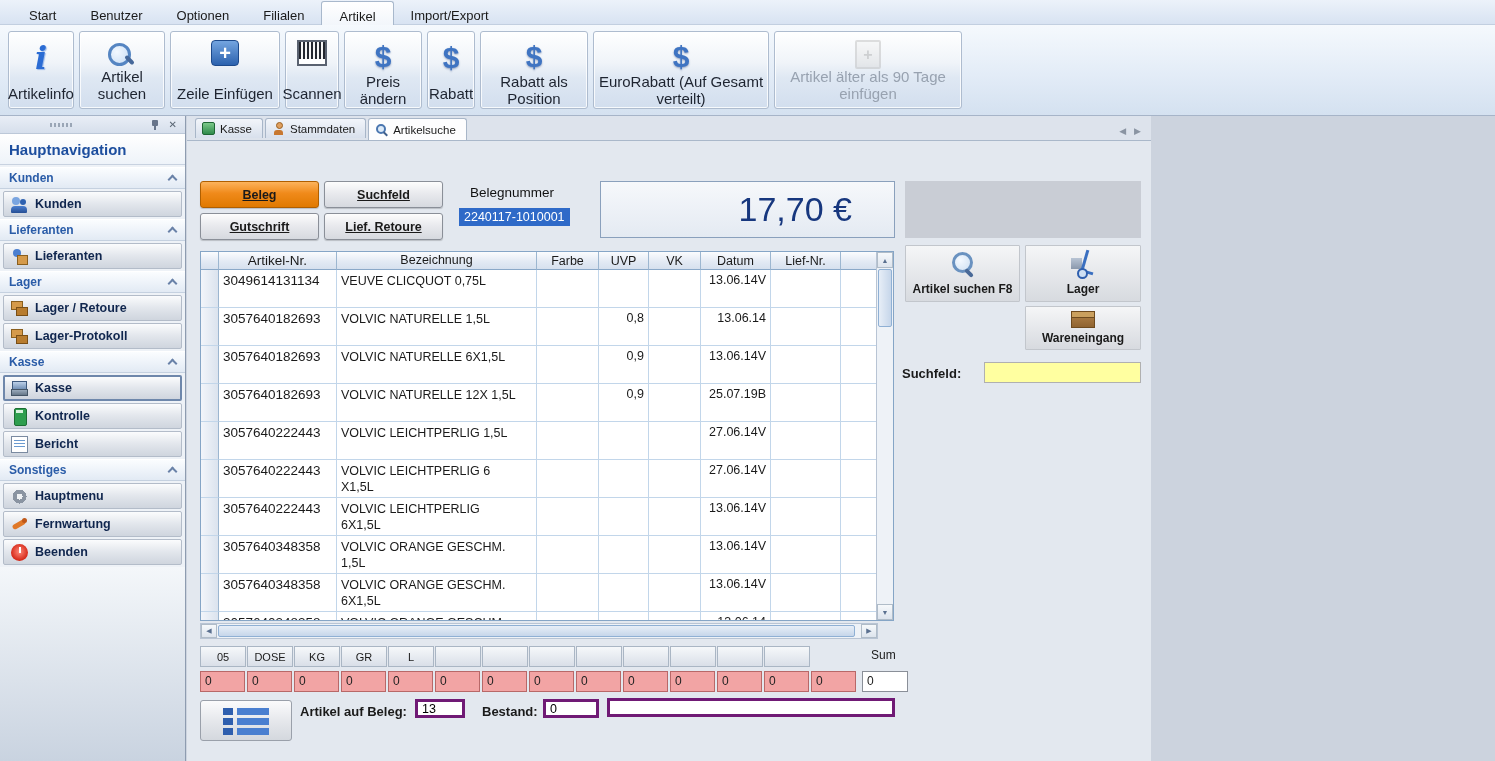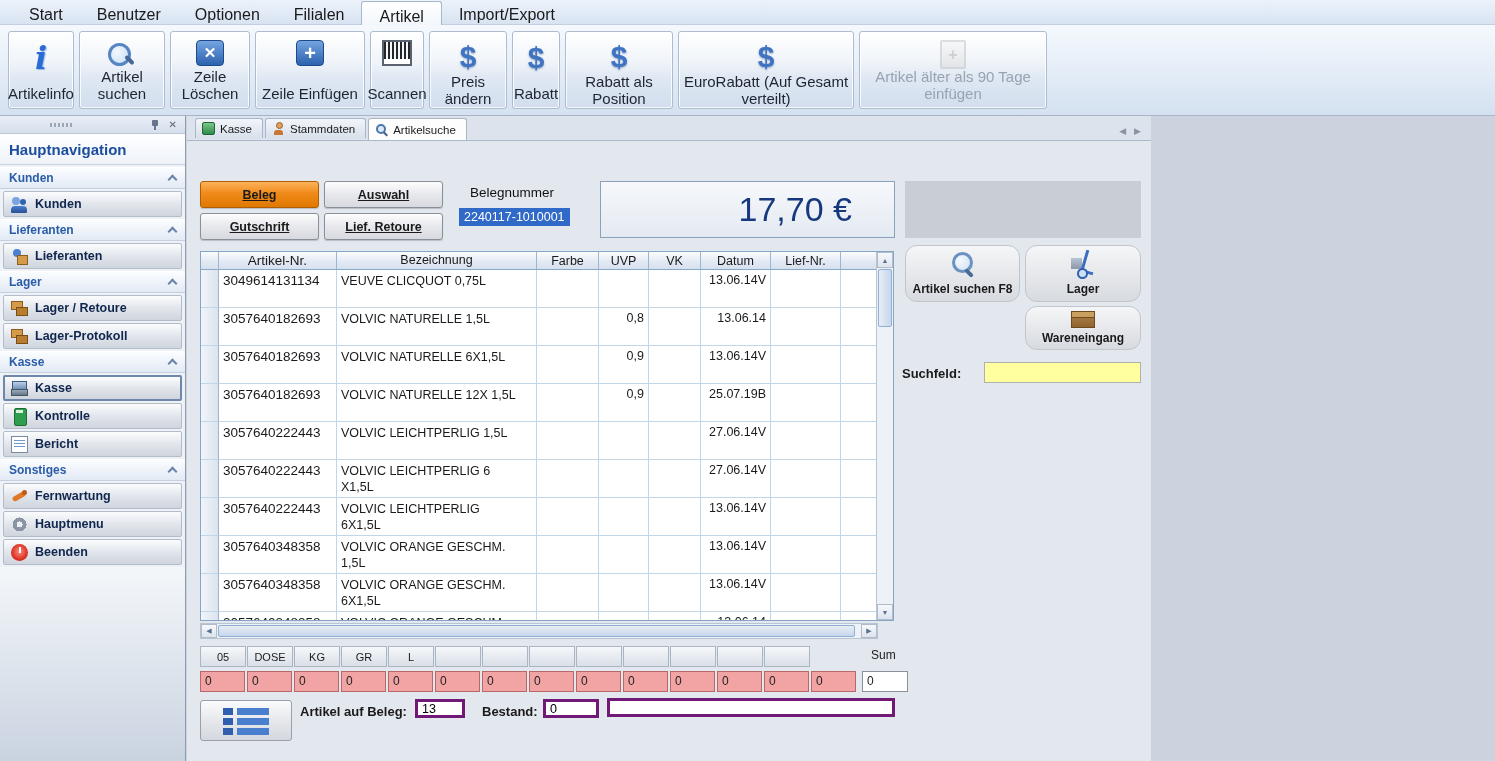--- a/index.html
+++ b/index.html
@@ -4,21 +4,21 @@
 <style>
   * { margin:0; padding:0; box-sizing:border-box; }
   html,body { width:1495px; height:761px; overflow:hidden;
     font-family:"Liberation Sans", sans-serif; font-size:12px; color:#1a1a1a;
     background:#cdd4df; }
 
   
   .menubar { position:absolute; left:0; top:0; right:0; height:25px;
     background:linear-gradient(#ecf2fa,#d8e3f2); border-bottom:1px solid #c2cfe0;
     display:flex; align-items:stretch; padding-left:12px; }
-  .menu-tab { padding:9px 17px 3px; font-size:16px; display:flex; align-items:center; cursor:default;text-align:center; }
+  .menu-tab { padding:9px 17px 3px; font-size:13px; display:flex; align-items:center; cursor:default;text-align:center; }
   .menu-tab.active { background:linear-gradient(#ffffff,#f2f6fb); border:1px solid #a8b8cc;
     border-bottom:none; border-radius:3px 3px 0 0; position:relative; top:1px; }
 
   
   .ribbon { position:absolute; left:0; top:25px; right:0; height:91px;
     background:linear-gradient(#f5f9fd,#e3ecf7 55%,#d4e1f0); border-bottom:1px solid #a6b4c8;
     padding:6px 8px; display:flex; gap:5px; }
   .ribbon-btn { border:1px solid #aebccf; border-radius:3px;
     background:linear-gradient(#ffffff,#f0f4f9 40%,#dfe8f3 60%,#d2deee);
     box-shadow:inset 0 0 0 1px rgba(255,255,255,.8);
@@ -148,21 +148,21 @@
     font-size:12.5px; padding:2px 5px; cursor:text; }
   .total-box { position:absolute; left:413px; top:40px; width:295px; height:57px;
     background:linear-gradient(#f6f8fb,#e4eaf2); border:1px solid #8aa0bc;
     display:flex; align-items:center; justify-content:flex-end; padding-right:42px;
     font-size:34px; color:#17377e; }
   .gray-box { position:absolute; left:718px; top:40px; width:236px; height:57px; background:#c9cdd5; }
 
   
   .side-btn { position:absolute; display:flex; flex-direction:column; align-items:center;
     justify-content:center; gap:3px; background:linear-gradient(#f5f6f7,#e3e5e9 60%,#d7dadf);
-    border:1px solid #c2c6cc; border-radius:12px; font-size:12px; font-weight:bold; cursor:pointer; }
+    border:1px solid #c2c6cc; border-radius:1px; font-size:12px; font-weight:bold; cursor:pointer; }
   .btn-artikel-suchen { left:718px; top:104px; width:115px; height:57px; }
   .btn-lager { left:838px; top:104px; width:116px; height:57px; }
   .btn-wareneingang { left:838px; top:165px; width:116px; height:44px; }
   .big-search { position:relative; width:30px; height:28px; }
   .big-search::before { content:""; position:absolute; left:4px; top:1px; width:15px; height:15px;
     border:3px solid #6a92c0; border-radius:50%; background:radial-gradient(circle at 35% 35%,#f4f9ff,#cfe0f2); }
   .big-search::after { content:""; position:absolute; right:4px; bottom:4px; width:10px; height:4px;
     background:#4a6a98; border-radius:2px; transform:rotate(45deg); }
   .big-truck { position:relative; width:30px; height:28px;
     background:linear-gradient(#b8c4d4,#8a98ac) no-repeat 3px 7px/11px 11px; }
@@ -256,24 +256,20 @@
 
 <div class="ribbon">
     <div class="ribbon-btn" style="width: 66px;">
       <div class="ic ic-info"></div>
       <div class="rlabel">Artikelinfo</div>
     </div>
     <div class="ribbon-btn" style="width: 86px;">
       <div class="ic ic-search"></div>
       <div class="rlabel">Artikel suchen</div>
     </div>
-    <div class="ribbon-btn" style="width: 80px;">
-      <div class="ic ic-delete-row"></div>
-      <div class="rlabel">Zeile Löschen</div>
-    </div>
     <div class="ribbon-btn" style="width: 110px;">
       <div class="ic ic-insert-row"></div>
       <div class="rlabel">Zeile Einfügen</div>
     </div>
     <div class="ribbon-btn" style="width: 54px;">
       <div class="ic ic-barcode"></div>
       <div class="rlabel">Scannen</div>
     </div>
     <div class="ribbon-btn" style="width: 78px;">
       <div class="ic ic-dollar"></div>
@@ -347,26 +343,26 @@
       </div>
       <div class="nav-item">
         <span class="nic nic-report"></span>
         <span>Bericht</span>
       </div>
       <div class="group-header">
         <span>Sonstiges</span>
         <span class="chev"></span>
       </div>
       <div class="nav-item">
+        <span class="nic nic-gear"></span>
+        <span>Hauptmenu</span>
+      </div>
+      <div class="nav-item">
         <span class="nic nic-remote"></span>
         <span>Fernwartung</span>
-      </div>
-      <div class="nav-item">
-        <span class="nic nic-gear"></span>
-        <span>Hauptmenu</span>
       </div>
       <div class="nav-item">
         <span class="nic nic-power"></span>
         <span>Beenden</span>
       </div>
     </div>
   <div class="side-fill"></div>
 </aside>
 
 <div class="main">
@@ -388,21 +384,21 @@
     <div class="tab-arrows">
       <span>◀</span>
       <span>▶</span>
     </div>
   </div>
 
   <div class="workspace">
 
     <div class="beleg-grid">
         <div class="beleg-btn active">Beleg</div>
-        <div class="beleg-btn">Auswahl</div>
+        <div class="beleg-btn">Suchfeld</div>
         <div class="beleg-btn">Gutschrift</div>
         <div class="beleg-btn">Lief. Retoure</div>
       </div>
 
     <div class="belegnr-label">Belegnummer</div>
     <div class="belegnr-value">2240117-1010001</div>
 
     <div class="total-box">
       <span>17,70 €</span>
     </div>

